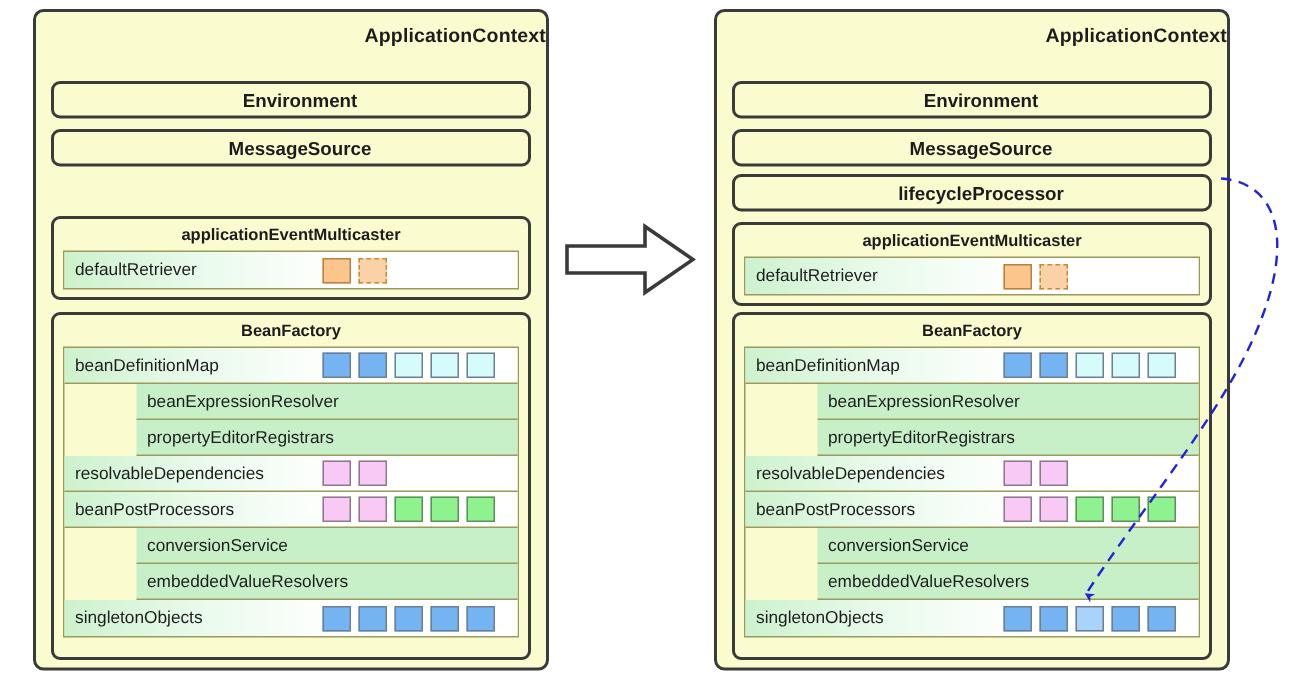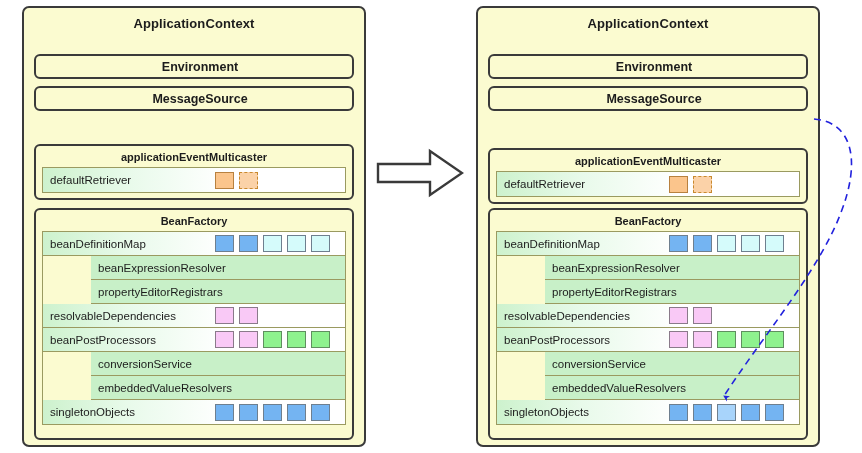--- a/index.html
+++ b/index.html
@@ -7,21 +7,21 @@
        font-family:"Liberation Sans",sans-serif;}
 
   .stage{position:absolute;left:0;top:0;width:862px;height:453px;}
 
   
   .ctx{position:absolute;background:#fbfbd0;border:2px solid #3a3a3a;
        border-radius:7px;box-sizing:border-box;}
   .ctx.left {left:22px;  top:6px; width:344px; height:441px;}
   .ctx.right{left:476px; top:6px; width:344px; height:441px;}
 
-  .ctx-title{position:absolute;left:0;right:0;top:8px;text-align:center;
+  .ctx-title{position:absolute;left:0;right:0;top:8px;text-align:right;
              font-size:13px;font-weight:bold;color:#1c1c1c;letter-spacing:.1px;}
 
   
   .subbox{position:absolute;left:10px;right:10px;height:25px;
           background:#fbfbd0;border:2px solid #3a3a3a;border-radius:6px;
           box-sizing:border-box;display:flex;align-items:center;
           justify-content:center;font-size:12.5px;font-weight:bold;color:#1c1c1c;padding-left:12px;}
 
   
   .block{position:absolute;left:10px;right:10px;background:#fbfbd0;
@@ -139,20 +139,21 @@
     <svg width="88" height="50" viewBox="0 0 88 50">
       <polygon points="2,16 54,16 54,3 86,25 54,47 54,34 2,34" fill="#ffffff" stroke="#3a3a3a" stroke-width="2.4" stroke-linejoin="miter"></polygon>
     </svg>
   </div>
 
   <div class="ctx right">
     <div class="ctx-title">ApplicationContext</div>
 
     <div class="subbox" style="top:46px">Environment</div>
     <div class="subbox" style="top:78px">MessageSource</div>
+    <div class="subbox" style="top:108px">lifecycleProcessor</div>
 
     <div class="block" style="top:140px;height:56px">
       <div class="block-title">applicationEventMulticaster</div>
       <div class="rows">
         <div class="row grad">
           <span class="row-label">defaultRetriever</span>
           <span class="slots" style="left:172px">
             <span class="slot orange"></span>
             <span class="slot orange-dashed"></span>
           </span>

